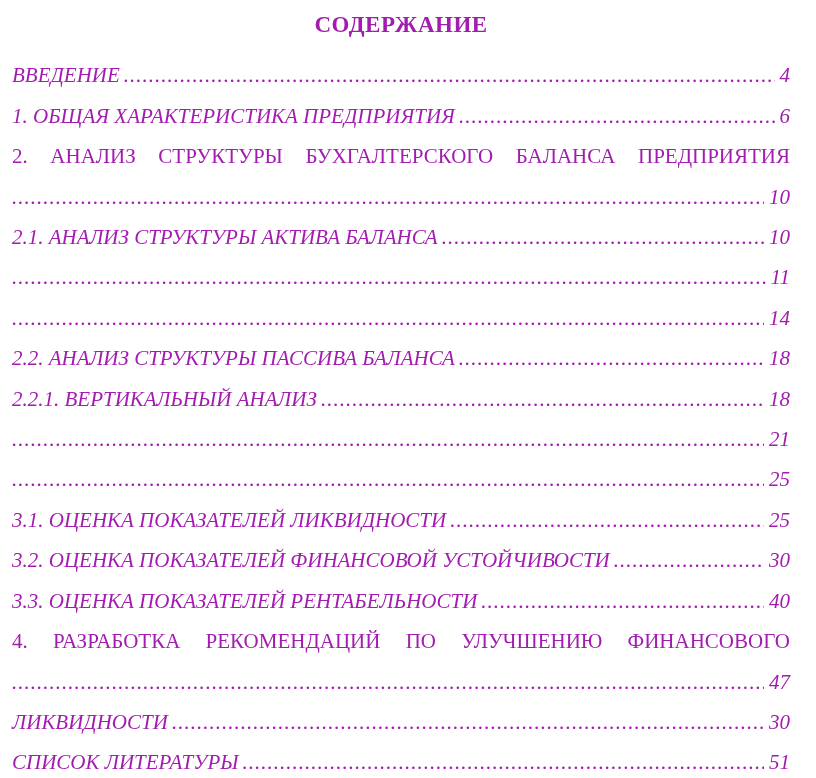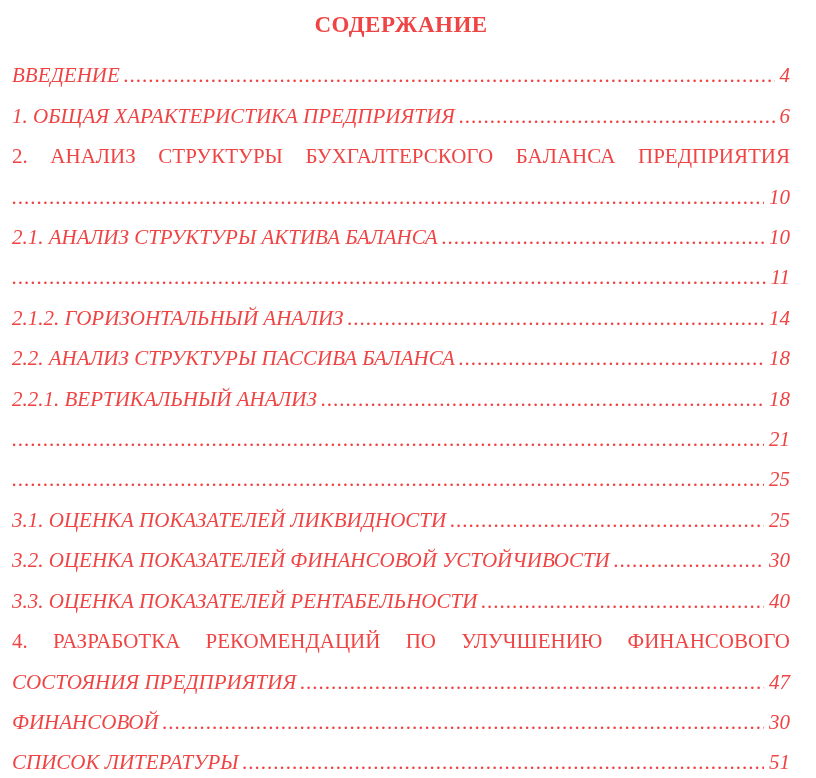--- a/index.html
+++ b/index.html
@@ -9,21 +9,21 @@
     height: 778px;
     overflow: hidden;
     background: #ffffff;
   }
   .page {
     box-sizing: border-box;
     width: 816px;
     height: 583px;
     padding: 5px 26px 0 12px;
     background: #ffffff;
-    color: #ef4444;
+    color: #a21caf;
     font-family: "Liberation Serif", "DejaVu Serif", serif;
     font-size: 21px;
     line-height: 40.4px;
   }
   .doc-title {
     text-align: center;
     font-weight: bold;
     font-size: 23px;
     letter-spacing: 0.5px;
     margin: 0 0 10px 0;
@@ -91,21 +91,20 @@
     <span class="leader">............................................................................................................................................................................................................................................................................................................</span>
     <span class="page-num">10</span>
   </div>
 
   <div class="toc-row toc-entry">
     <span class="leader">............................................................................................................................................................................................................................................................................................................</span>
     <span class="page-num">11</span>
   </div>
 
   <div class="toc-row toc-entry">
-    <span class="toc-label">2.1.2. ГОРИЗОНТАЛЬНЫЙ АНАЛИЗ</span>
     <span class="leader">............................................................................................................................................................................................................................................................................................................</span>
     <span class="page-num">14</span>
   </div>
 
   <div class="toc-row toc-entry">
     <span class="toc-label">2.2. АНАЛИЗ СТРУКТУРЫ ПАССИВА БАЛАНСА</span>
     <span class="leader">............................................................................................................................................................................................................................................................................................................</span>
     <span class="page-num">18</span>
   </div>
 
@@ -139,28 +138,27 @@
 
   <div class="toc-row toc-entry">
     <span class="toc-label">3.3. ОЦЕНКА ПОКАЗАТЕЛЕЙ РЕНТАБЕЛЬНОСТИ</span>
     <span class="leader">............................................................................................................................................................................................................................................................................................................</span>
     <span class="page-num">40</span>
   </div>
 
   <div class="toc-entry">
     <div class="toc-line-justified">4. РАЗРАБОТКА РЕКОМЕНДАЦИЙ ПО УЛУЧШЕНИЮ ФИНАНСОВОГО</div>
     <div class="toc-row">
-      <span class="toc-label">СОСТОЯНИЯ ПРЕДПРИЯТИЯ</span>
       <span class="leader">............................................................................................................................................................................................................................................................................................................</span>
       <span class="page-num">47</span>
     </div>
   </div>
 
   <div class="toc-row toc-entry">
-    <span class="toc-label">ФИНАНСОВОЙ</span>
+    <span class="toc-label">ЛИКВИДНОСТИ</span>
     <span class="leader">............................................................................................................................................................................................................................................................................................................</span>
     <span class="page-num">30</span>
   </div>
 
   <div class="toc-row toc-entry">
     <span class="toc-label">СПИСОК ЛИТЕРАТУРЫ</span>
     <span class="leader">............................................................................................................................................................................................................................................................................................................</span>
     <span class="page-num">51</span>
   </div>
 </div>

